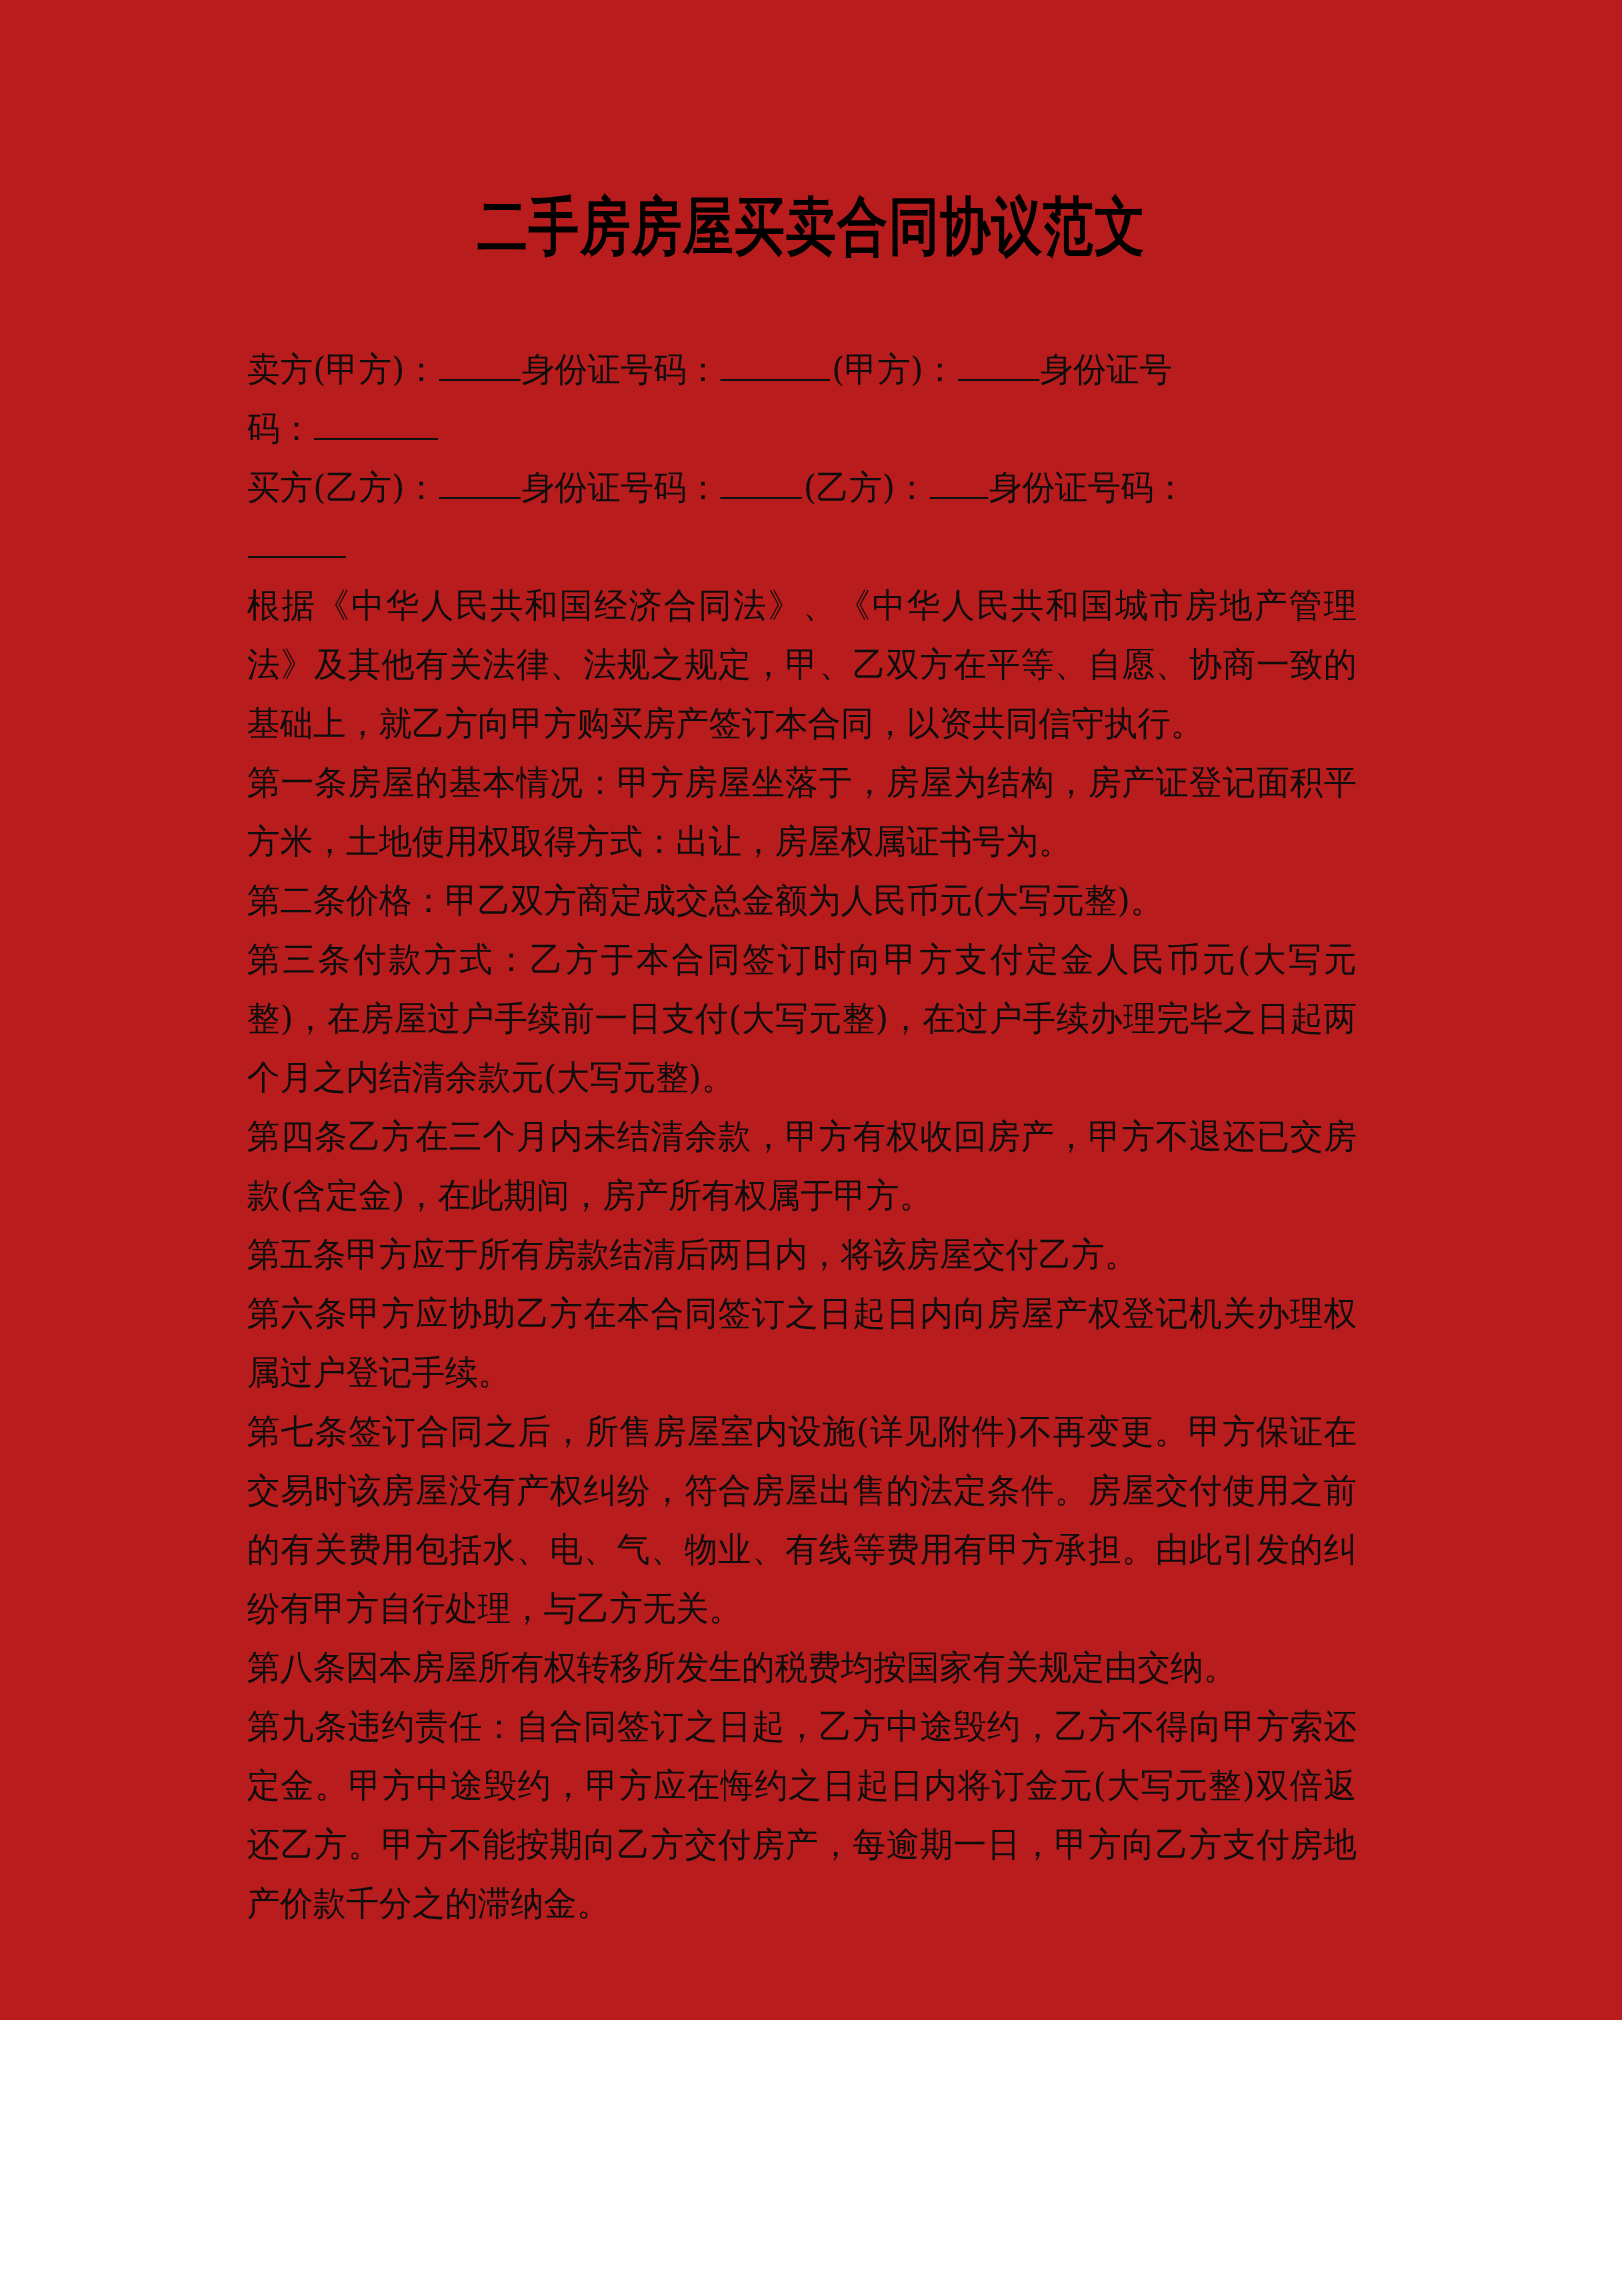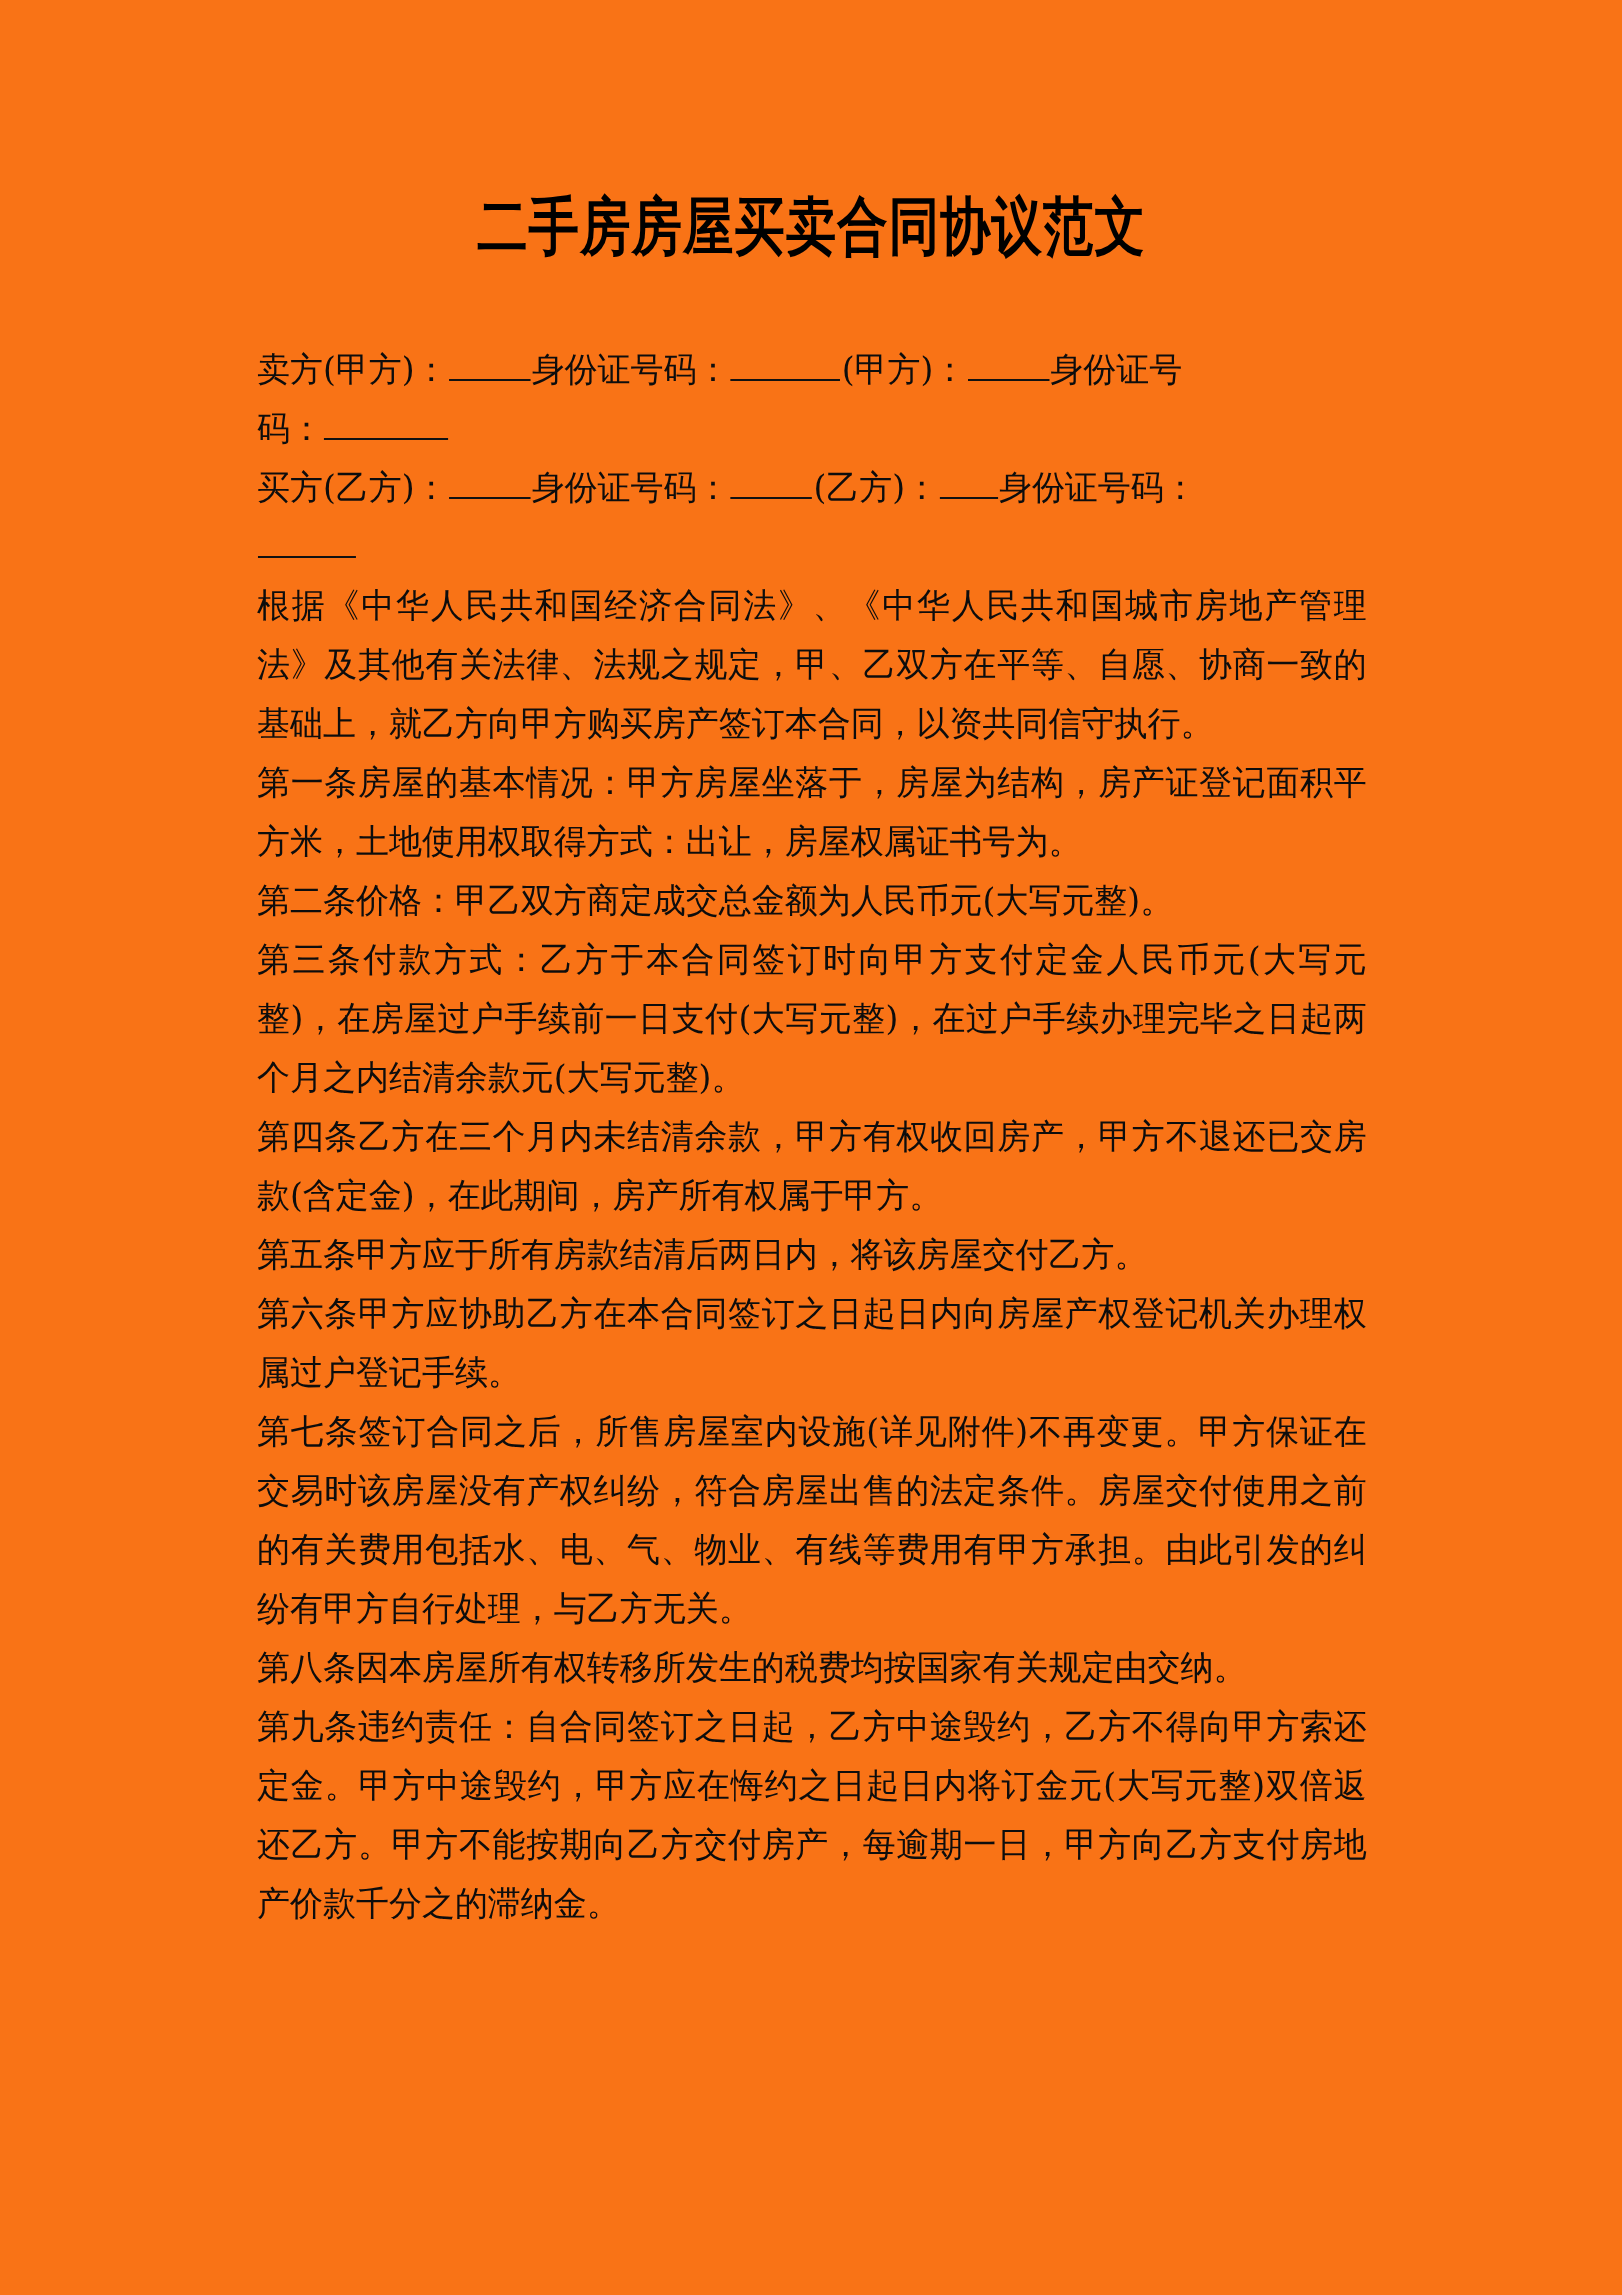--- a/index.html
+++ b/index.html
@@ -4,22 +4,22 @@
 <title>二手房房屋买卖合同协议范文</title>
 <style>
   html, body {
     margin: 0;
     padding: 0;
     background: #ffffff;
   }
   .page {
     position: relative;
     width: 1623px;
-    height: 2295px;
-    background: #f97316;
+    height: 2020px;
+    background: #b91c1c;
     overflow: hidden;
     font-family: "DejaVu Serif", "Liberation Serif", serif;
     color: #0d0d0d;
     box-sizing: border-box;
   }
 
   
   .doc-title {
     position: absolute;
     top: 187px;
@@ -33,21 +33,21 @@
     letter-spacing: 1.3px;
     transform: scaleX(0.80);
     transform-origin: center center;
     white-space: nowrap;
     color: #000000;
   }
 
   
   .body-block {
     position: absolute;
-    left: 257px;
+    left: 247px;
     top: 340px;
     width: 1144px;
   }
 
   .para {
     font-size: 34px;
     line-height: 59px;
     text-align: justify;
     text-justify: inter-character;
     margin: 0;

